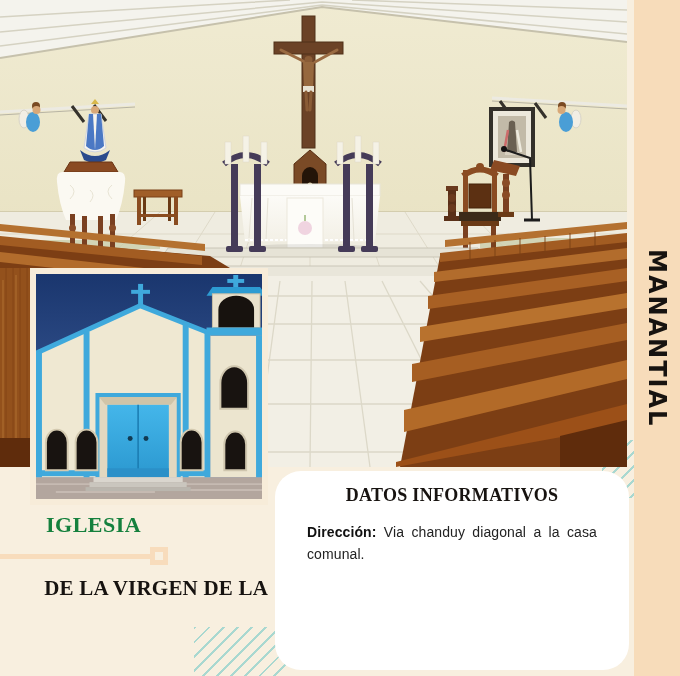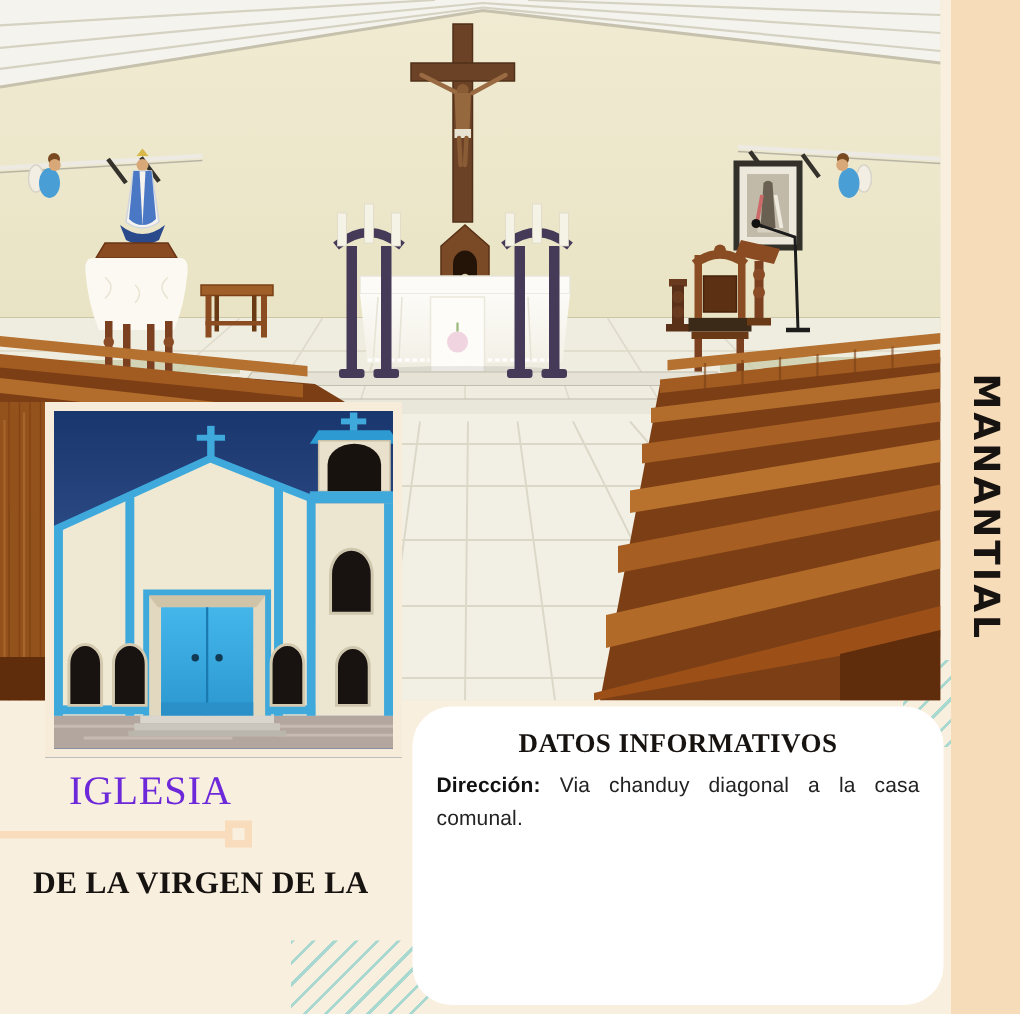--- a/index.html
+++ b/index.html
@@ -17,36 +17,36 @@
   .side-strip{position:absolute;left:634px;top:0;width:46px;height:676px;
     background:#f7dcba;z-index:2;display:flex;align-items:center;justify-content:center;}
   .vertical-title{writing-mode:vertical-rl;font-family:"DejaVu Sans",sans-serif;
     font-weight:bold;font-size:24px;letter-spacing:2px;color:#171310;}
 
   .inset{position:absolute;left:30px;top:268px;width:238px;height:237px;
     border:6px solid #f7ecd9;box-sizing:border-box;z-index:5;background:#1a366e;}
   .inset svg{display:block;width:100%;height:100%;}
 
   .h1{position:absolute;left:46px;top:512px;z-index:3;margin:0;
-    font-family:"Liberation Serif",serif;font-weight:normal;font-size:27px;
-    letter-spacing:.5px;color:#6d28d9;}
+    font-family:"Liberation Serif",serif;font-weight:bold;font-size:22px;
+    letter-spacing:.5px;color:#15803d;}
   .divider{position:absolute;left:0;top:554px;width:152px;height:5px;
     background:#f8dcbc;z-index:3;}
   .divider-square{position:absolute;left:150px;top:-7px;width:18px;height:18px;
     border:5px solid #f8dcbc;box-sizing:border-box;background:#f8efdf;display:block;}
   .h2{position:absolute;left:22px;top:575px;width:246px;z-index:3;margin:0;
     font-family:"Liberation Serif",serif;font-weight:bold;font-size:21px;
-    line-height:26px;text-align:left;letter-spacing:.2px;color:#171310;}
+    line-height:26px;text-align:right;letter-spacing:.2px;color:#171310;}
 
   .info-box{position:absolute;left:275px;top:471px;width:354px;height:199px;
     background:#ffffff;border-radius:26px;z-index:4;box-sizing:border-box;
     padding:12px 16px;}
   .info-box h3{margin:2px 0 7px 0;text-align:center;font-family:"Liberation Serif",serif;
     font-weight:bold;font-size:18px;letter-spacing:.3px;color:#171310;}
-  .info-box p{margin:0;font-size:14px;line-height:21.5px;letter-spacing:.1px;
+  .info-box p{margin:16px;font-size:14px;line-height:21.5px;letter-spacing:.1px;
     color:#222;text-align:justify;}
   .info-box b{color:#111;}
 </style>
 </head>
 <body>
 
 <div class="page">
 
   <div class="hatch hatch-tr"></div>
   <div class="hatch hatch-bl"></div>

